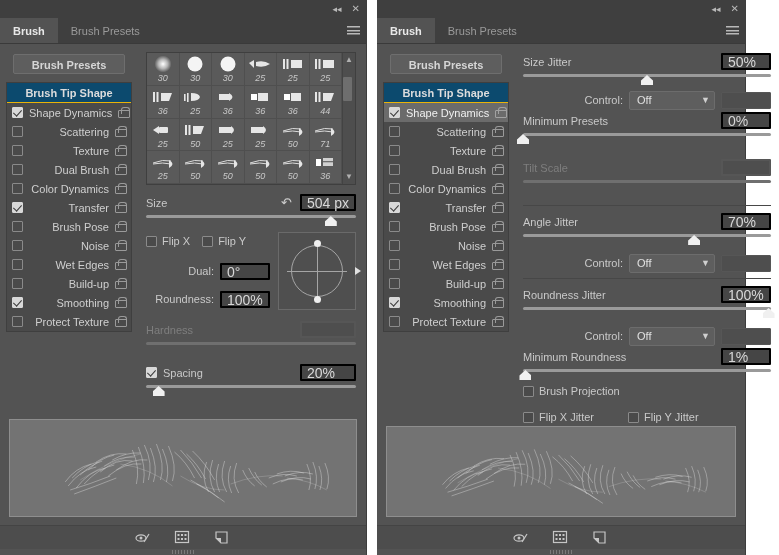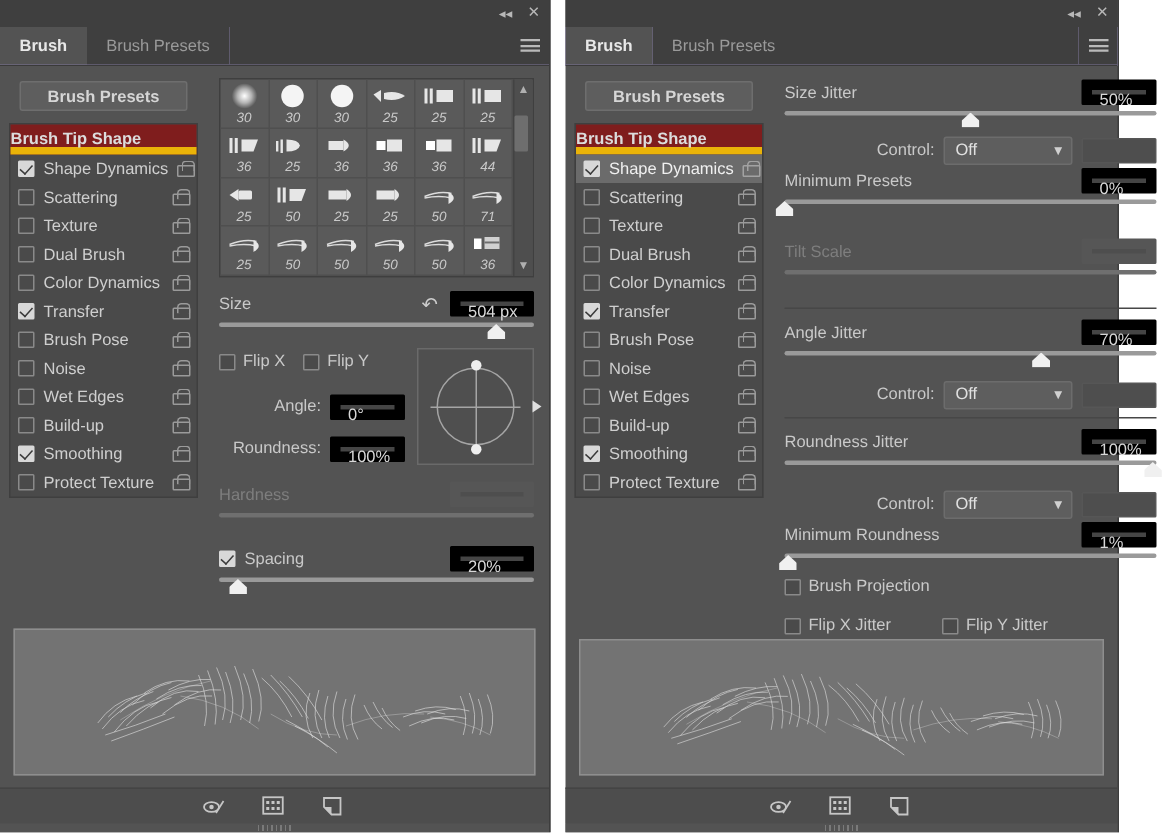--- a/index.html
+++ b/index.html
@@ -62,30 +62,30 @@
     width: 112px; height: 20px; line-height: 20px; text-align: center;
     background: #5e5e5e; border: 1px solid #6e6e6e; border-radius: 2px;
     color: #3b6fa8; font-size: 11px; font-weight: bold;
     color: #cfcfcf;
   }
   .presets-btn span { color: #d6d6d6; }
   .optbox {
     border: 1px solid #3f3f3f; background: #4a4a4a;
   }
   .opthead {
-    height: 20px; line-height: 20px; text-align: left;
-    background: #7f1d1d; color: #dcdcdc; font-size: 11px; font-weight: bold;
-    border-bottom: 5px solid #eab308;
+    height: 20px; line-height: 20px; text-align: center;
+    background: #0c4a6e; color: #dcdcdc; font-size: 11px; font-weight: bold;
+    border-bottom: 1px solid #eab308;
   }
   .optrow {
     height: 19px; display: flex; align-items: center; padding: 0 6px 0 5px;
     font-size: 11px; color: #cfcfcf; gap: 6px;
   }
   .optrow.sel { background: #6b6b6b; color: #f0f0f0; }
-  .optrow .lbl { flex: 1; white-space: nowrap; }
+  .optrow .lbl { flex: 1; white-space: nowrap; text-align: right; }
   .cbx {
     width: 11px; height: 11px; flex: none;
     border: 1px solid #8a8a8a; background: #4a4a4a; border-radius: 1px;
     position: relative;
   }
   .cbx.on { background: #d8d8d8; border-color: #d8d8d8; }
   .cbx.on::after {
     content: ""; position: absolute; left: 2px; top: 0px;
     width: 4px; height: 7px; border: solid #3a3a3a;
     border-width: 0 1.6px 1.6px 0; transform: rotate(42deg);
@@ -136,22 +136,22 @@
   
   .row { margin-bottom: 2px; }
   .rowhead {
     display: flex; align-items: center; height: 19px; gap: 6px;
   }
   .rowhead .name { font-size: 11px; color: #c9c9c9; flex: 1; white-space: nowrap; }
   .rowhead .name.dim { color: #7e7e7e; }
   .valbox {
     width: 50px; height: 17px; line-height: 15px; text-align: left;
     padding-left: 5px;
-    background: #454545; border: 7px solid #000000;
-    color: #d8d8d8; font-size: 11px; border-radius: 1px;
+    background: #454545; border: 2px solid #000000;
+    color: #d8d8d8; font-size: 14px; border-radius: 1px;
   }
   .valbox.wide { width: 56px; }
   .valbox.empty { background: #4e4e4e; border-color: #565656; }
   .slider { position: relative; height: 13px; margin-top: 1px; }
   .slider .track {
     position: absolute; left: 0; right: 0; top: 2px; height: 3px;
     background: #9a9a9a; border-radius: 2px;
   }
   .slider .track.dim { background: #6f6f6f; }
   .slider .thumb {
@@ -588,21 +588,21 @@
               <span class="chk-inline">
                 <span class="cbx"></span>
                 <span>Flip X</span>
               </span>
               <span class="chk-inline">
                 <span class="cbx"></span>
                 <span>Flip Y</span>
               </span>
             </div>
             <div class="fieldrow" style="margin-top:10px">
-              <span class="flabel">Angle:</span>
+              <span class="flabel">Dual:</span>
               <span class="valbox">0°</span>
             </div>
             <div class="fieldrow" style="margin-top:6px">
               <span class="flabel">Roundness:</span>
               <span class="valbox">100%</span>
             </div>
           </div>
           <div class="compass">
             <div class="circ"></div>
             <div class="hline"></div>

